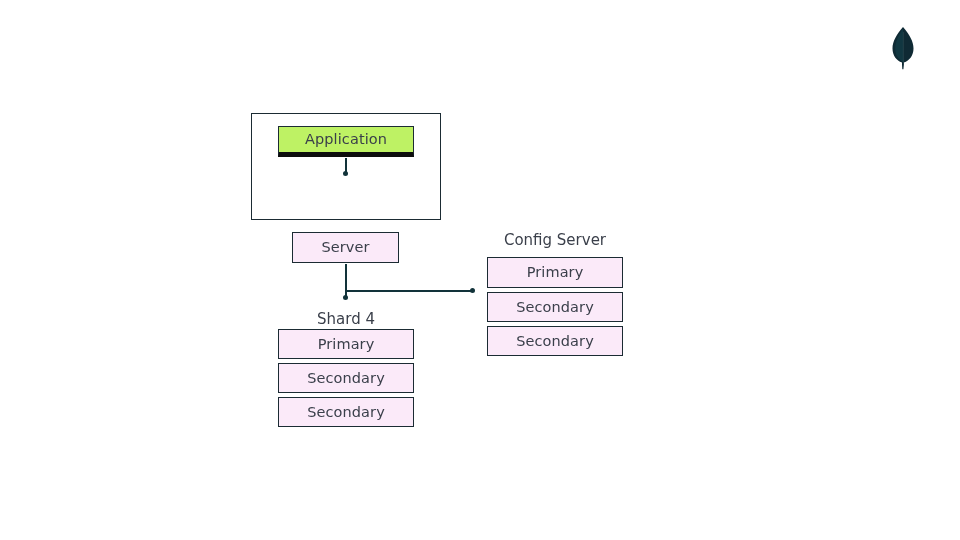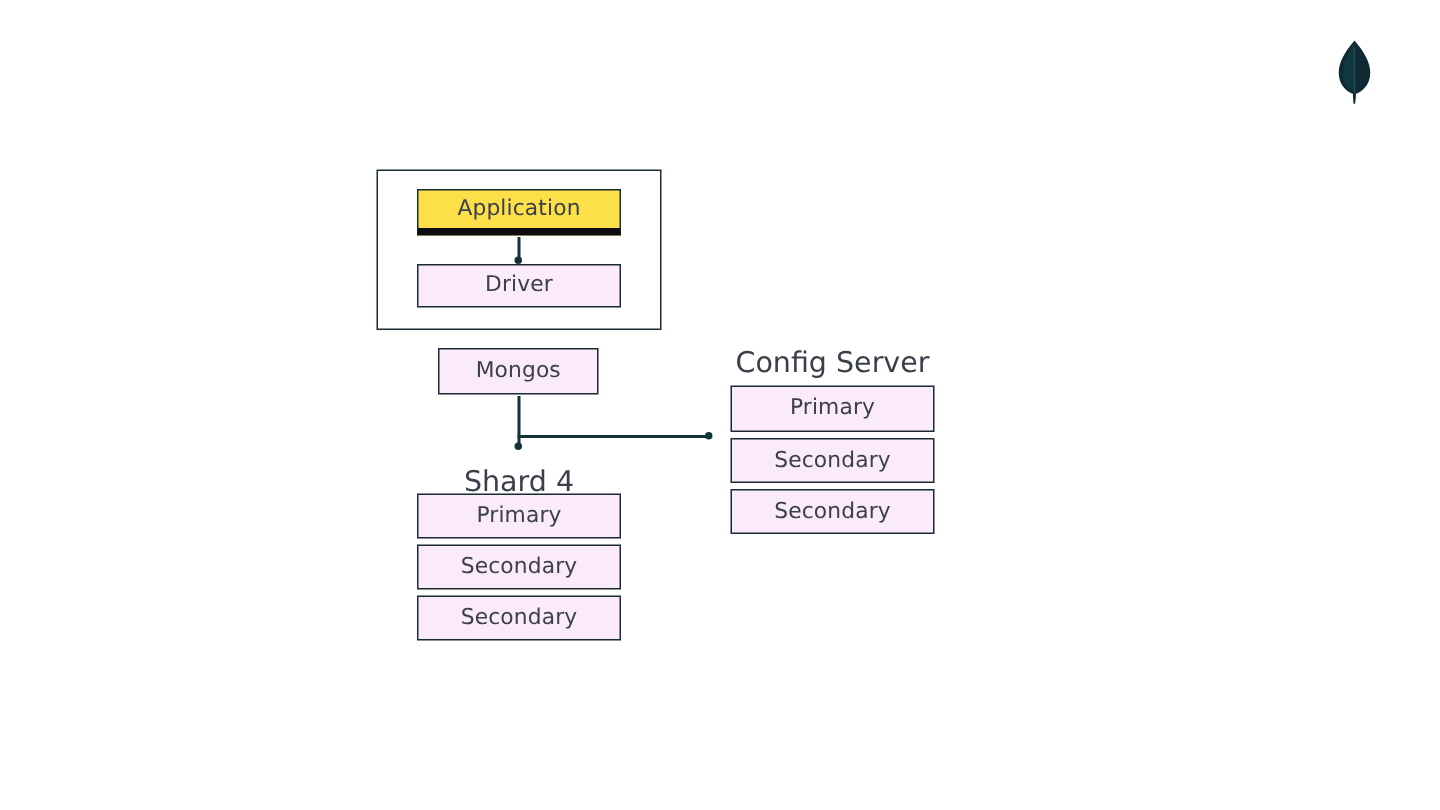--- a/index.html
+++ b/index.html
@@ -38,37 +38,37 @@
     white-space: nowrap;
   }
 
   .node-filled {
     background: #fbeaf9;
     border: 1.3px solid #1b2b33;
   }
 
   
   .node-app {
-    background: #fde047;
+    background: #bef264;
     border: 1.3px solid #1b2b33;
     border-bottom: 5px solid #0d0d0d;
   }
 
   
   .group-box {
     position: absolute;
     box-sizing: border-box;
     background: #ffffff;
     border: 1.3px solid #1b2b33;
   }
 
   
   .caption {
     position: absolute;
-    font-size: 19px;
+    font-size: 15px;
     line-height: 1;
     color: #3a3f4a;
     white-space: nowrap;
     text-align: center;
   }
 
   
   .conn-v {
     position: absolute;
     width: 1.6px;
@@ -110,26 +110,23 @@
 
   <div class="group-box" style="left:251px; top:113px; width:190px; height:107px;"></div>
 
   <div class="node node-app" style="left:278px; top:126px; width:136px; height:31px;">
     <span>Application</span>
   </div>
 
   <div class="conn-v" style="left:345px; top:158px; height:16px;"></div>
   <div class="conn-dot" style="left:343px; top:171px;"></div>
 
-  <div class="node node-filled" style="left:278px; top:176px; width:136px; height:29px;">
-    <span>Driver</span>
-  </div>
 
   <div class="node node-filled" style="left:292px; top:232px; width:107px; height:31px;">
-    <span>Mongos</span>
+    <span>Server</span>
   </div>
 
   <div class="conn-v" style="left:345px; top:264px; height:34px;"></div>
   <div class="conn-dot" style="left:343px; top:295px;"></div>
 
   <div class="conn-h" style="left:345px; top:290px; width:129px;"></div>
   <div class="conn-dot" style="left:470px; top:288px;"></div>
 
   <div class="caption" style="left:278px; top:312px; width:136px;">Shard 4</div>
 

